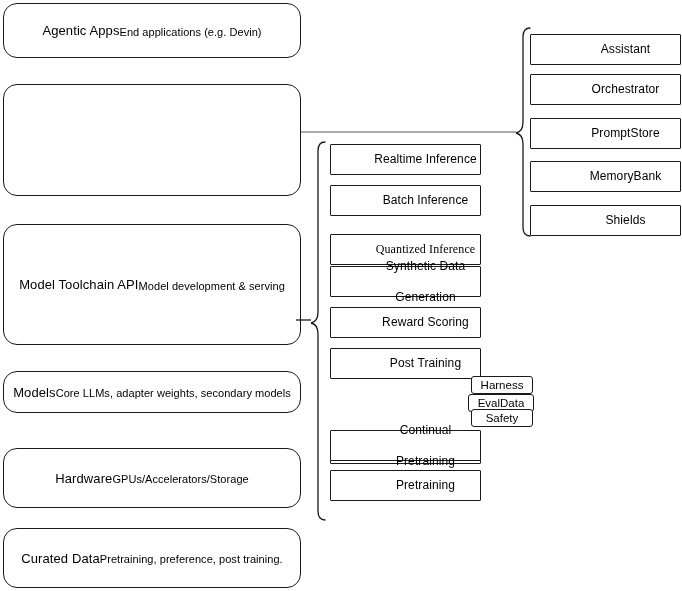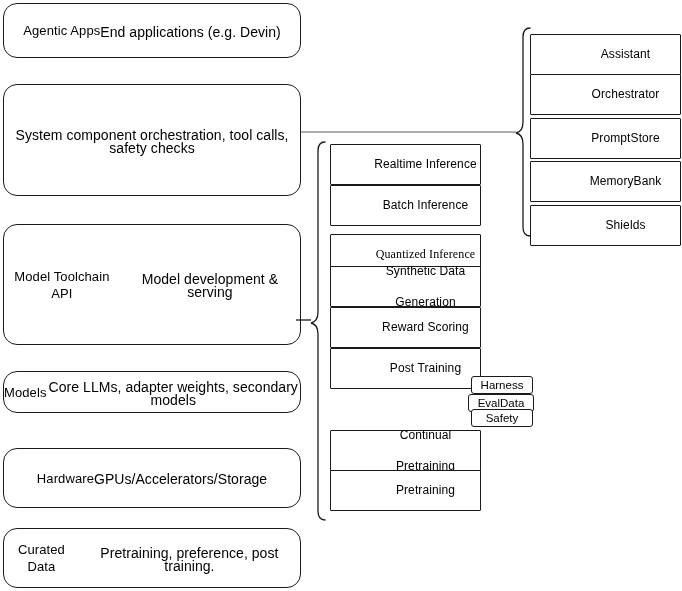--- a/index.html
+++ b/index.html
@@ -38,30 +38,30 @@
     border-radius: 14px;
     left: 3px;
     width: 298px;
   }
   .layer .title {
     font-size: 13px;
     line-height: 17px;
     letter-spacing: 0.1px;
   }
   .layer .subtitle {
-    font-size: 14px;
+    font-size: 11px;
     line-height: 13px;
     margin-top: 3px;
     letter-spacing: 0.05px;
   }
 
   
   .item {
     border-radius: 1px;
-    height: 41px;
+    height: 31px;
     font-size: 12px;
     line-height: 31px;
     letter-spacing: 0.1px;
     padding-left: 40px;
   }
   .item .label {
     font-size: 12px;
     display: block;
   }
 
@@ -97,21 +97,20 @@
 <body>
 
 <div id="canvas">
 
   <div class="node layer" style="top:3px;height:55px;">
     <div class="title">Agentic Apps</div>
     <div class="subtitle">End applications (e.g. Devin)</div>
   </div>
 
   <div class="node layer" style="top:84px;height:112px;">
-    <div class="subtitle">System component orchestration, tool calls, safety checks</div>
   </div>
 
   <div class="node layer" style="top:224px;height:121px;">
     <div class="title">Model Toolchain API</div>
     <div class="subtitle">Model development &amp; serving</div>
   </div>
 
   <div class="node layer" style="top:371px;height:42px;">
     <div class="title">Models</div>
     <div class="subtitle">Core LLMs, adapter weights, secondary models</div>

